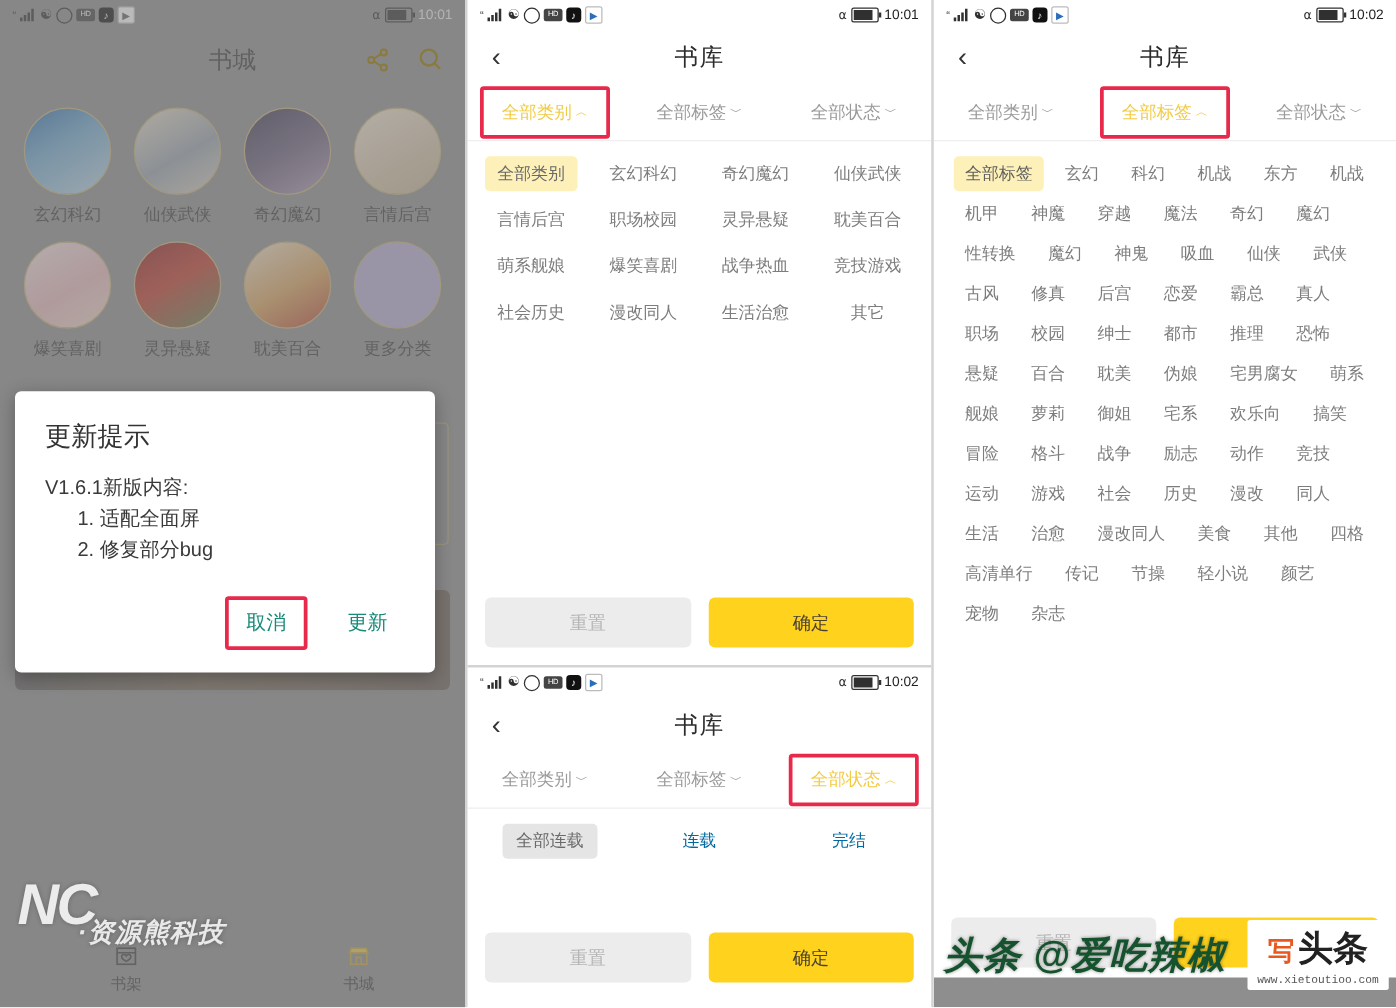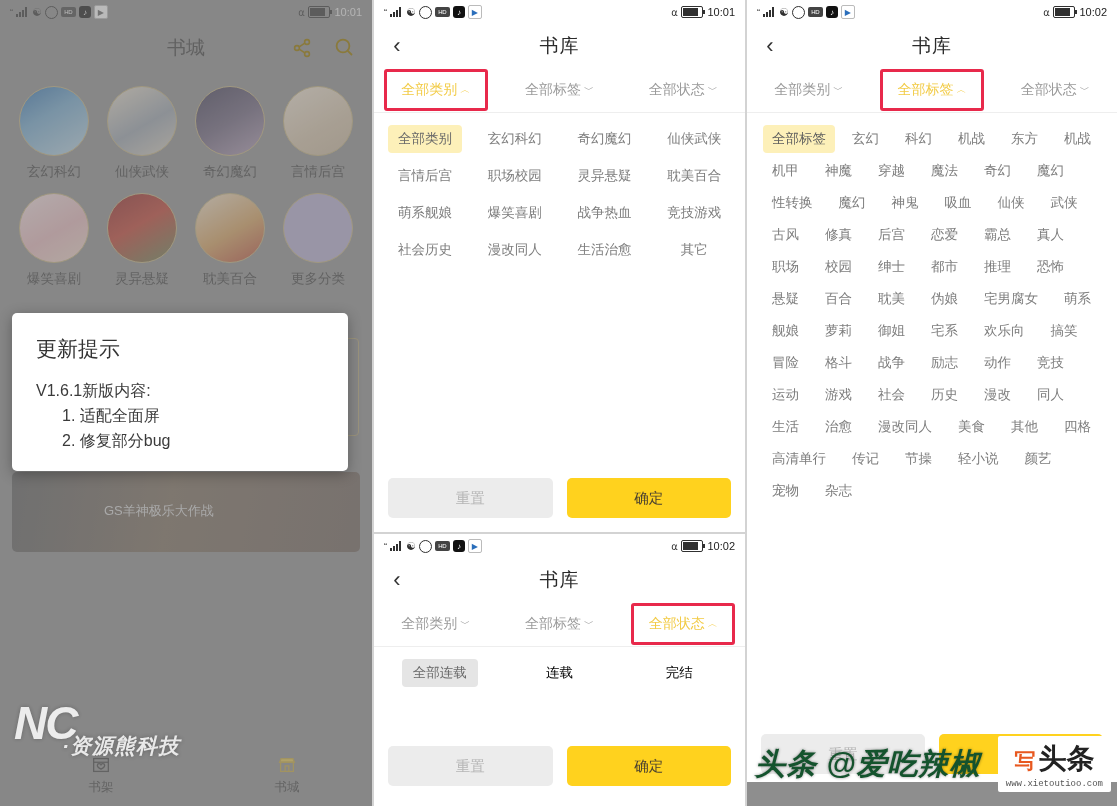--- a/index.html
+++ b/index.html
@@ -54,21 +54,21 @@
           width:104px;height:42px;border:3px solid #e8294b;border-radius:3px;box-sizing:border-box;}
 
   
   .grid4{display:grid;grid-template-columns:repeat(4,1fr);row-gap:9px;padding:12px 6px 0 6px;}
   .chip{font-size:13.5px;color:#7d7d7d;text-align:center;padding:5px 0;border-radius:4px;}
   .chip.sel{background:#fdf0b9;color:#6a6a6a;margin:0 8px;}
   .tagwrap{display:flex;flex-wrap:wrap;padding:10px 12px 0 12px;align-content:flex-start;}
   .tag{font-size:13.5px;color:#7d7d7d;padding:5px 9px;margin:2px 4px;border-radius:4px;white-space:nowrap;}
   .tag.sel{background:#fdf0b9;color:#5f5f5f;}
   .grid3{display:grid;grid-template-columns:repeat(3,1fr);padding:12px 6px 0 6px;}
-  .st-chip{font-size:13.5px;color:#000000;text-align:center;padding:5px 0;border-radius:4px;}
+  .st-chip{font-size:13.5px;color:#0369a1;text-align:center;padding:5px 0;border-radius:4px;}
   .st-chip.sel{background:#e5e5e5;color:#6a6a6a;margin:0 22px;}
 
   
   .actions{position:absolute;left:0;right:0;display:flex;gap:14px;padding:0 14px;box-sizing:border-box;}
   .btn{flex:1;height:40px;border-radius:5px;display:flex;align-items:center;justify-content:center;
        font-size:14.5px;}
   .btn-reset{background:#ececec;color:#b5b5b5;}
   .btn-ok{background:#ffd21e;color:#4a4130;}
 
   
@@ -270,20 +270,24 @@
                 font-style:italic;letter-spacing:-2px;opacity:.95;text-shadow:0 0 4px rgba(0,0,0,.25);">NC</div>
     <div style="position:absolute;left:62px;bottom:46px;font-size:21px;font-weight:700;color:#e9e9e9;
                 font-style:italic;letter-spacing:1px;text-shadow:0 0 4px rgba(0,0,0,.3);">·资源熊科技</div>
 
     <div class="dlg">
       <div class="dlg-title">更新提示</div>
       <div class="dlg-body">
         <div class="ln">V1.6.1新版内容:</div>
         <div class="ind">1. 适配全面屏</div>
         <div class="ind">2. 修复部分bug</div>
+      </div>
+      <div class="dlg-actions">
+        <div class="dlg-btn dlg-btn-box">取消</div>
+        <div class="dlg-btn">更新</div>
       </div>
     </div>
   </div>
 
   <div class="panel" id="panel2" style="left:374px;top:0;width:371px;height:532px;">
     <div class="statusbar">
       <div class="sb-left">
         <span class="quote">“</span>
         <span class="sig">
             <i></i>

